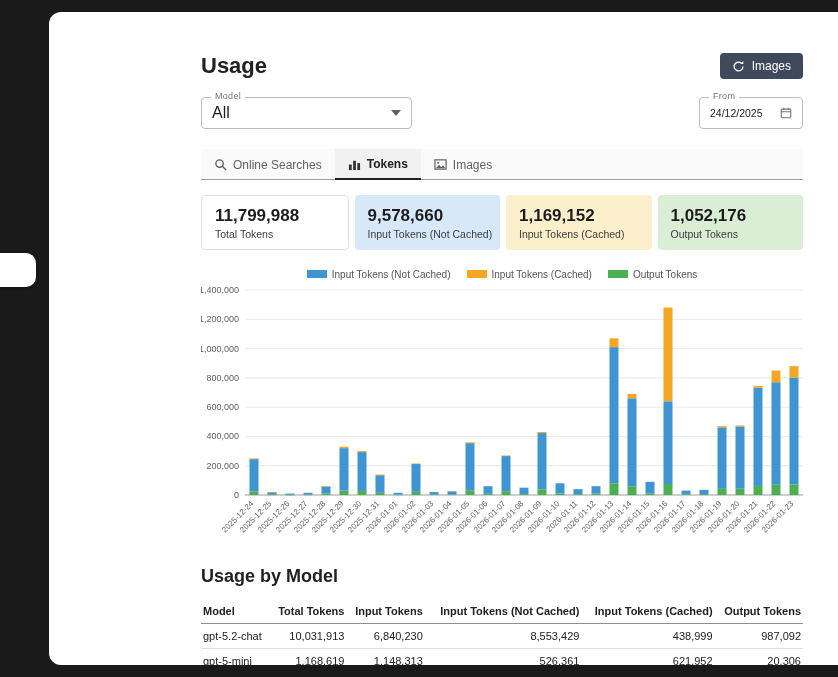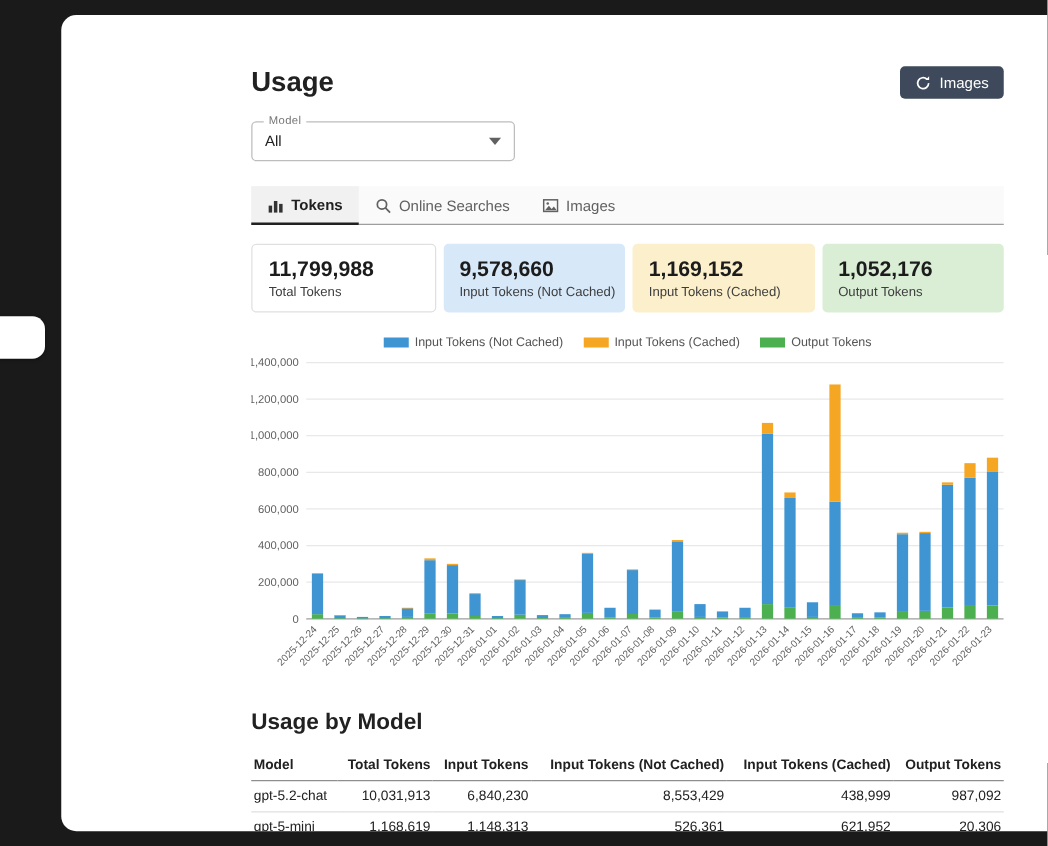--- a/index.html
+++ b/index.html
@@ -30,21 +30,21 @@
   .filters{display:flex;justify-content:space-between;align-items:center;margin-top:18px;}
   .field{
     position:relative;border:1px solid #bdbdbd;border-radius:4px;height:32px;
     display:flex;align-items:center;padding:0 10px;background:#fff;box-sizing:border-box;
     cursor:pointer;
   }
   .field-label{
     position:absolute;top:-7px;left:9px;background:#fff;padding:0 4px;
     font-size:9px;color:#757575;letter-spacing:.3px;
   }
-  .field-value{font-size:12px;color:#212121;}
+  .field-value{font-size:16px;color:#212121;}
   .date-field .field-value{font-size:10.5px;}
   .model-field{width:211px;}
   .date-field{width:104px;}
   .date-group{display:flex;gap:9px;}
   .field .trailing{margin-left:auto;display:flex;align-items:center;}
   
   .tabs{display:flex;margin-top:20px;border-bottom:1px solid #9e9e9e;background:#fafafa;}
   .tab{
     display:flex;align-items:center;gap:6px;padding:8px 13px 7px 13px;
     font-size:12px;color:#616161;cursor:pointer;white-space:nowrap;
@@ -107,42 +107,54 @@
       <div class="field model-field">
         <span class="field-label">Model</span>
         <span class="field-value">All</span>
         <span class="trailing">
           <svg width="10" height="6" viewBox="0 0 10 6">
               <path d="M0 0l5 6 5-6z" fill="#616161"></path>
             </svg>
         </span>
       </div>
       <div class="date-group">
+        <div class="field date-field">
+          <span class="field-label">From</span>
+          <span class="field-value">24/12/2025</span>
+          <span class="trailing">
+            <svg width="12" height="12" viewBox="0 0 14 14">
+                <rect x="1.5" y="2.5" width="11" height="10" rx="1" fill="none" stroke="#757575" stroke-width="1.3"></rect>
+                <line x1="1.5" y1="5.5" x2="12.5" y2="5.5" stroke="#757575" stroke-width="1.3"></line>
+                <line x1="4.5" y1="1" x2="4.5" y2="3.5" stroke="#757575" stroke-width="1.3"></line>
+                <line x1="9.5" y1="1" x2="9.5" y2="3.5" stroke="#757575" stroke-width="1.3"></line>
+              </svg>
+          </span>
+        </div>
       </div>
     </div>
 
     <div class="tabs">
+      <div class="tab">
+        <span style="display:flex;">
+          <svg width="13" height="13" viewBox="0 0 14 14">
+              <circle cx="6" cy="6" r="4" fill="none" stroke="#616161" stroke-width="1.5"></circle>
+              <line x1="9" y1="9" x2="13" y2="13" stroke="#616161" stroke-width="1.5"></line>
+            </svg>
+        </span>
+        <span>Online Searches</span>
+      </div>
       <div class="tab active">
         <span style="display:flex;">
           <svg width="13" height="13" viewBox="0 0 14 14">
               <rect x="1" y="7" width="3" height="6" fill="#333"></rect>
               <rect x="5.5" y="3" width="3" height="10" fill="#333"></rect>
               <rect x="10" y="5.5" width="3" height="7.5" fill="#333"></rect>
             </svg>
         </span>
         <span>Tokens</span>
-      </div>
-      <div class="tab">
-        <span style="display:flex;">
-          <svg width="13" height="13" viewBox="0 0 14 14">
-              <circle cx="6" cy="6" r="4" fill="none" stroke="#616161" stroke-width="1.5"></circle>
-              <line x1="9" y1="9" x2="13" y2="13" stroke="#616161" stroke-width="1.5"></line>
-            </svg>
-        </span>
-        <span>Online Searches</span>
       </div>
       <div class="tab">
         <span style="display:flex;">
           <svg width="13" height="13" viewBox="0 0 14 14">
               <rect x="1" y="2" width="12" height="10" fill="none" stroke="#616161" stroke-width="1.3"></rect>
               <circle cx="4.5" cy="5.2" r="1.1" fill="#616161"></circle>
               <path d="M2.2 11l3.3-3.8 2.4 2.8 1.9-2.3 2.4 3.3z" fill="#616161"></path>
             </svg>
         </span>
         <span>Images</span>

